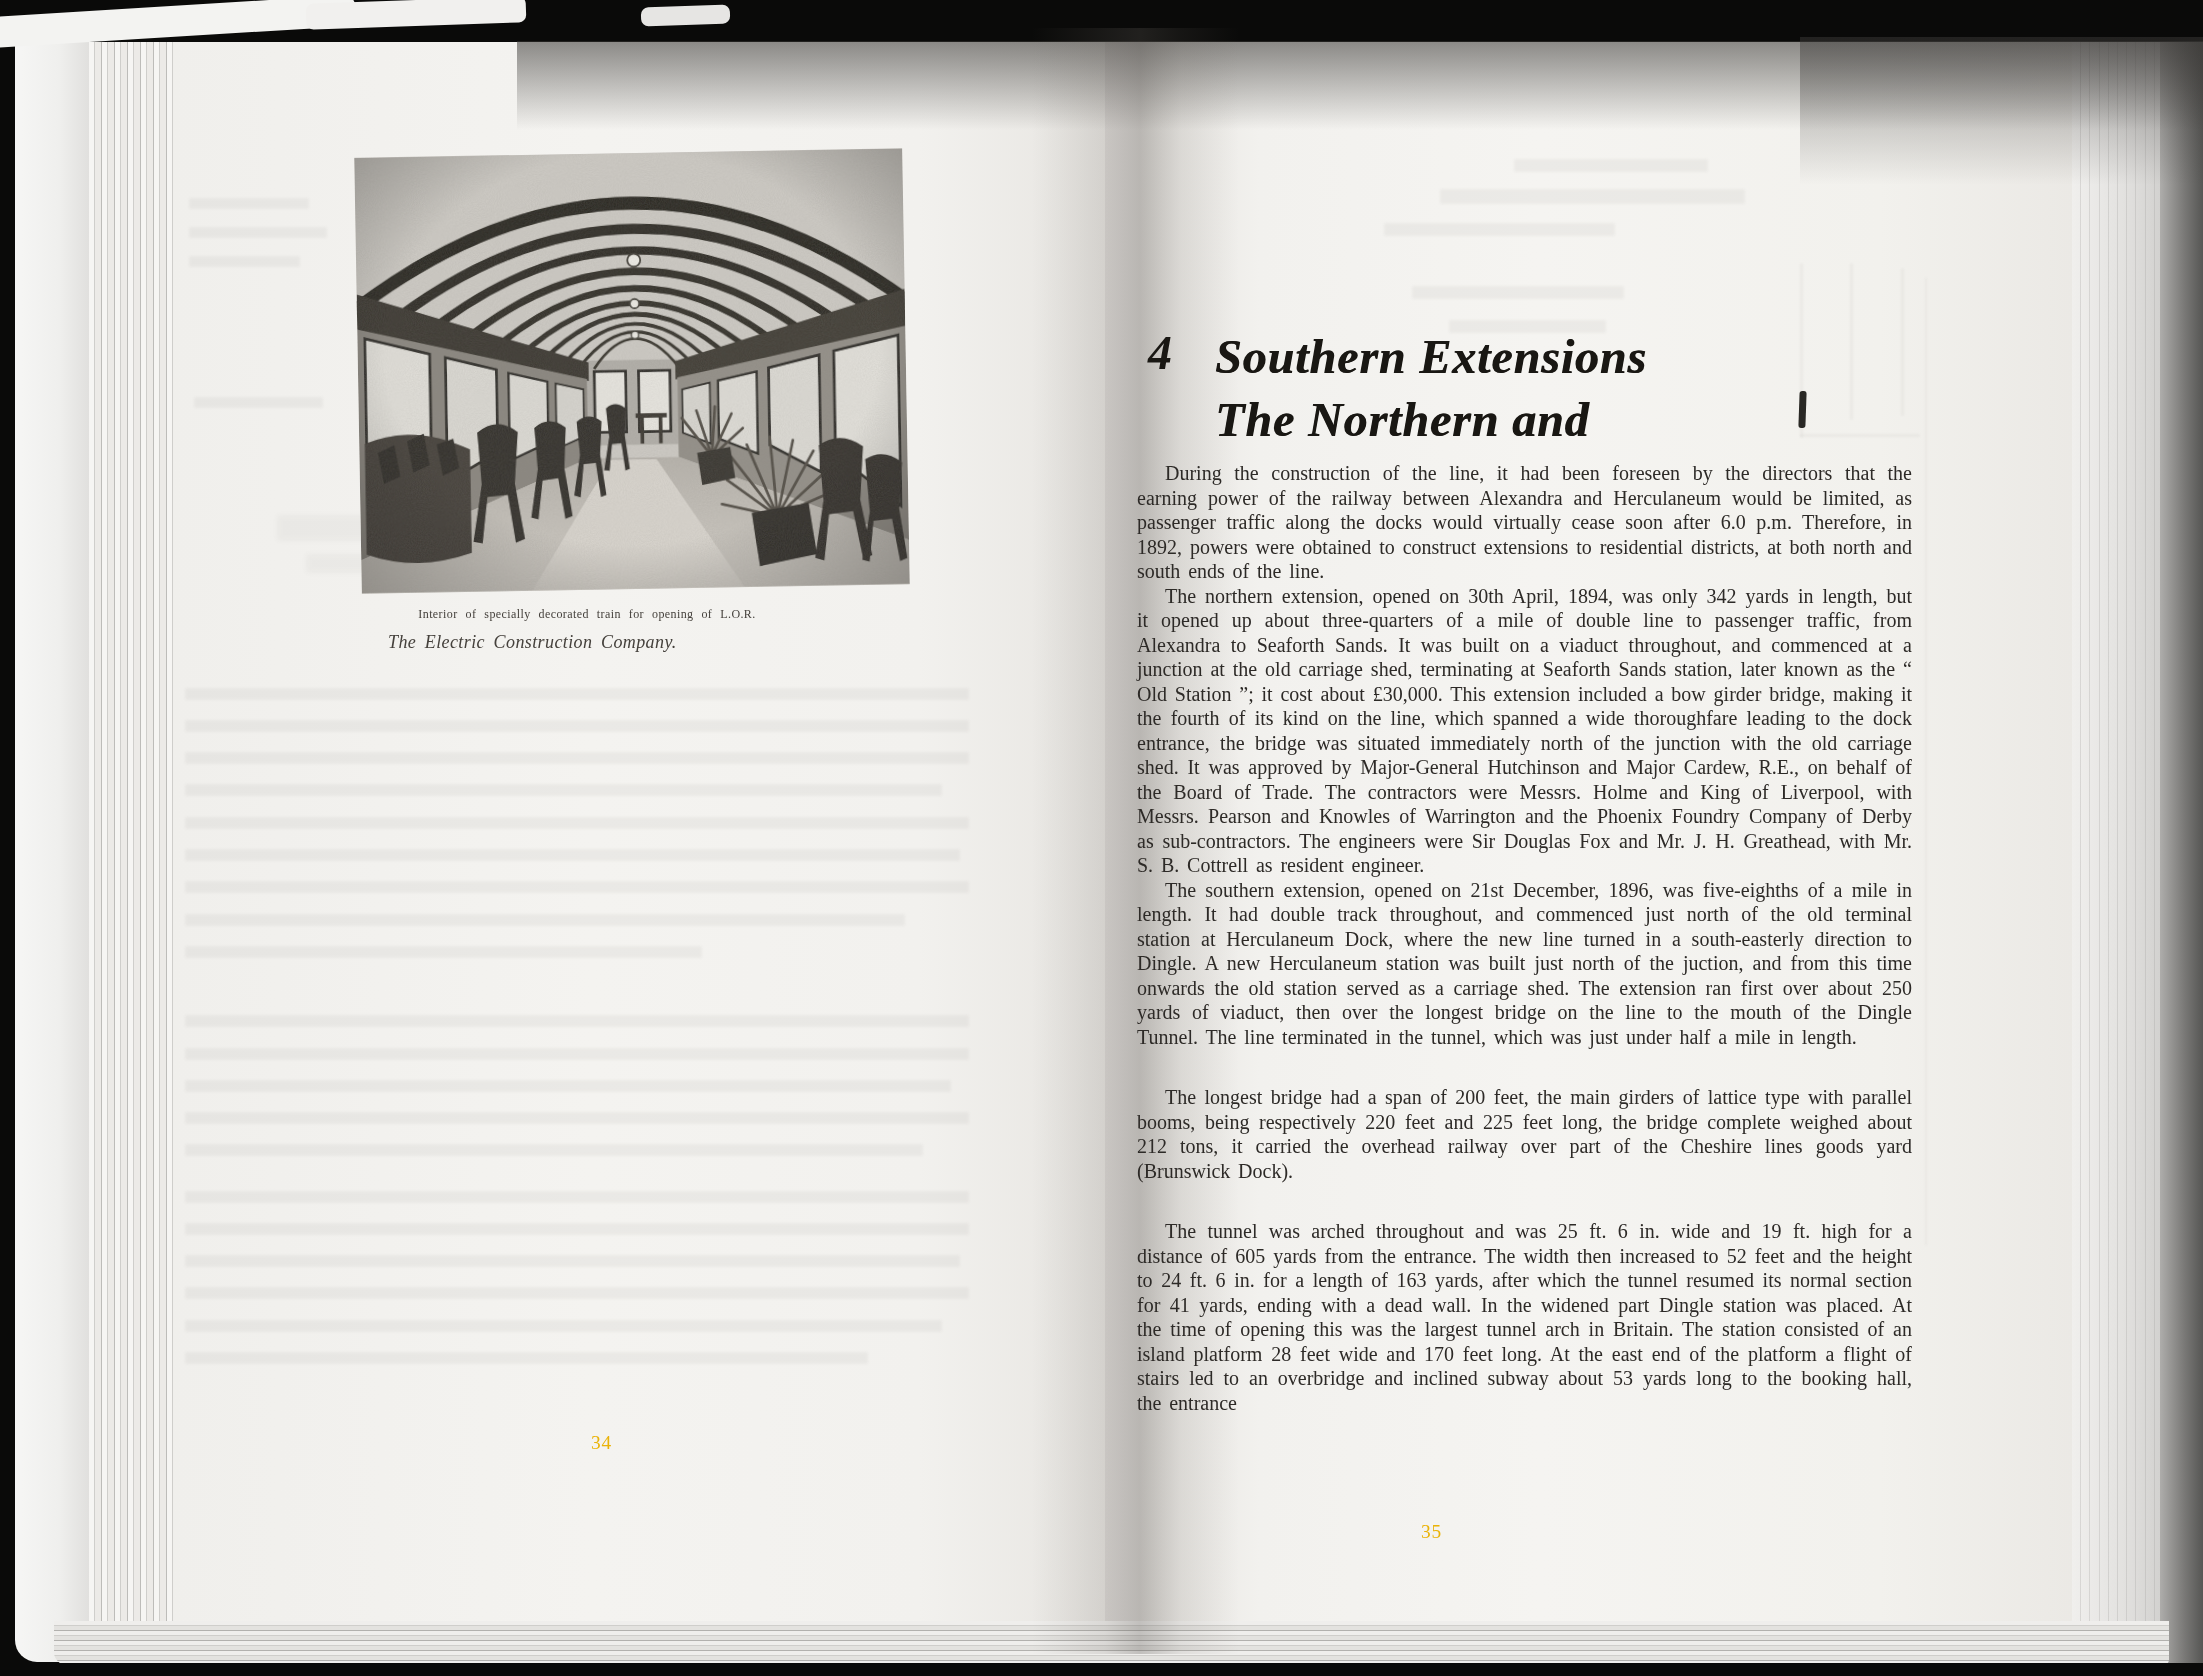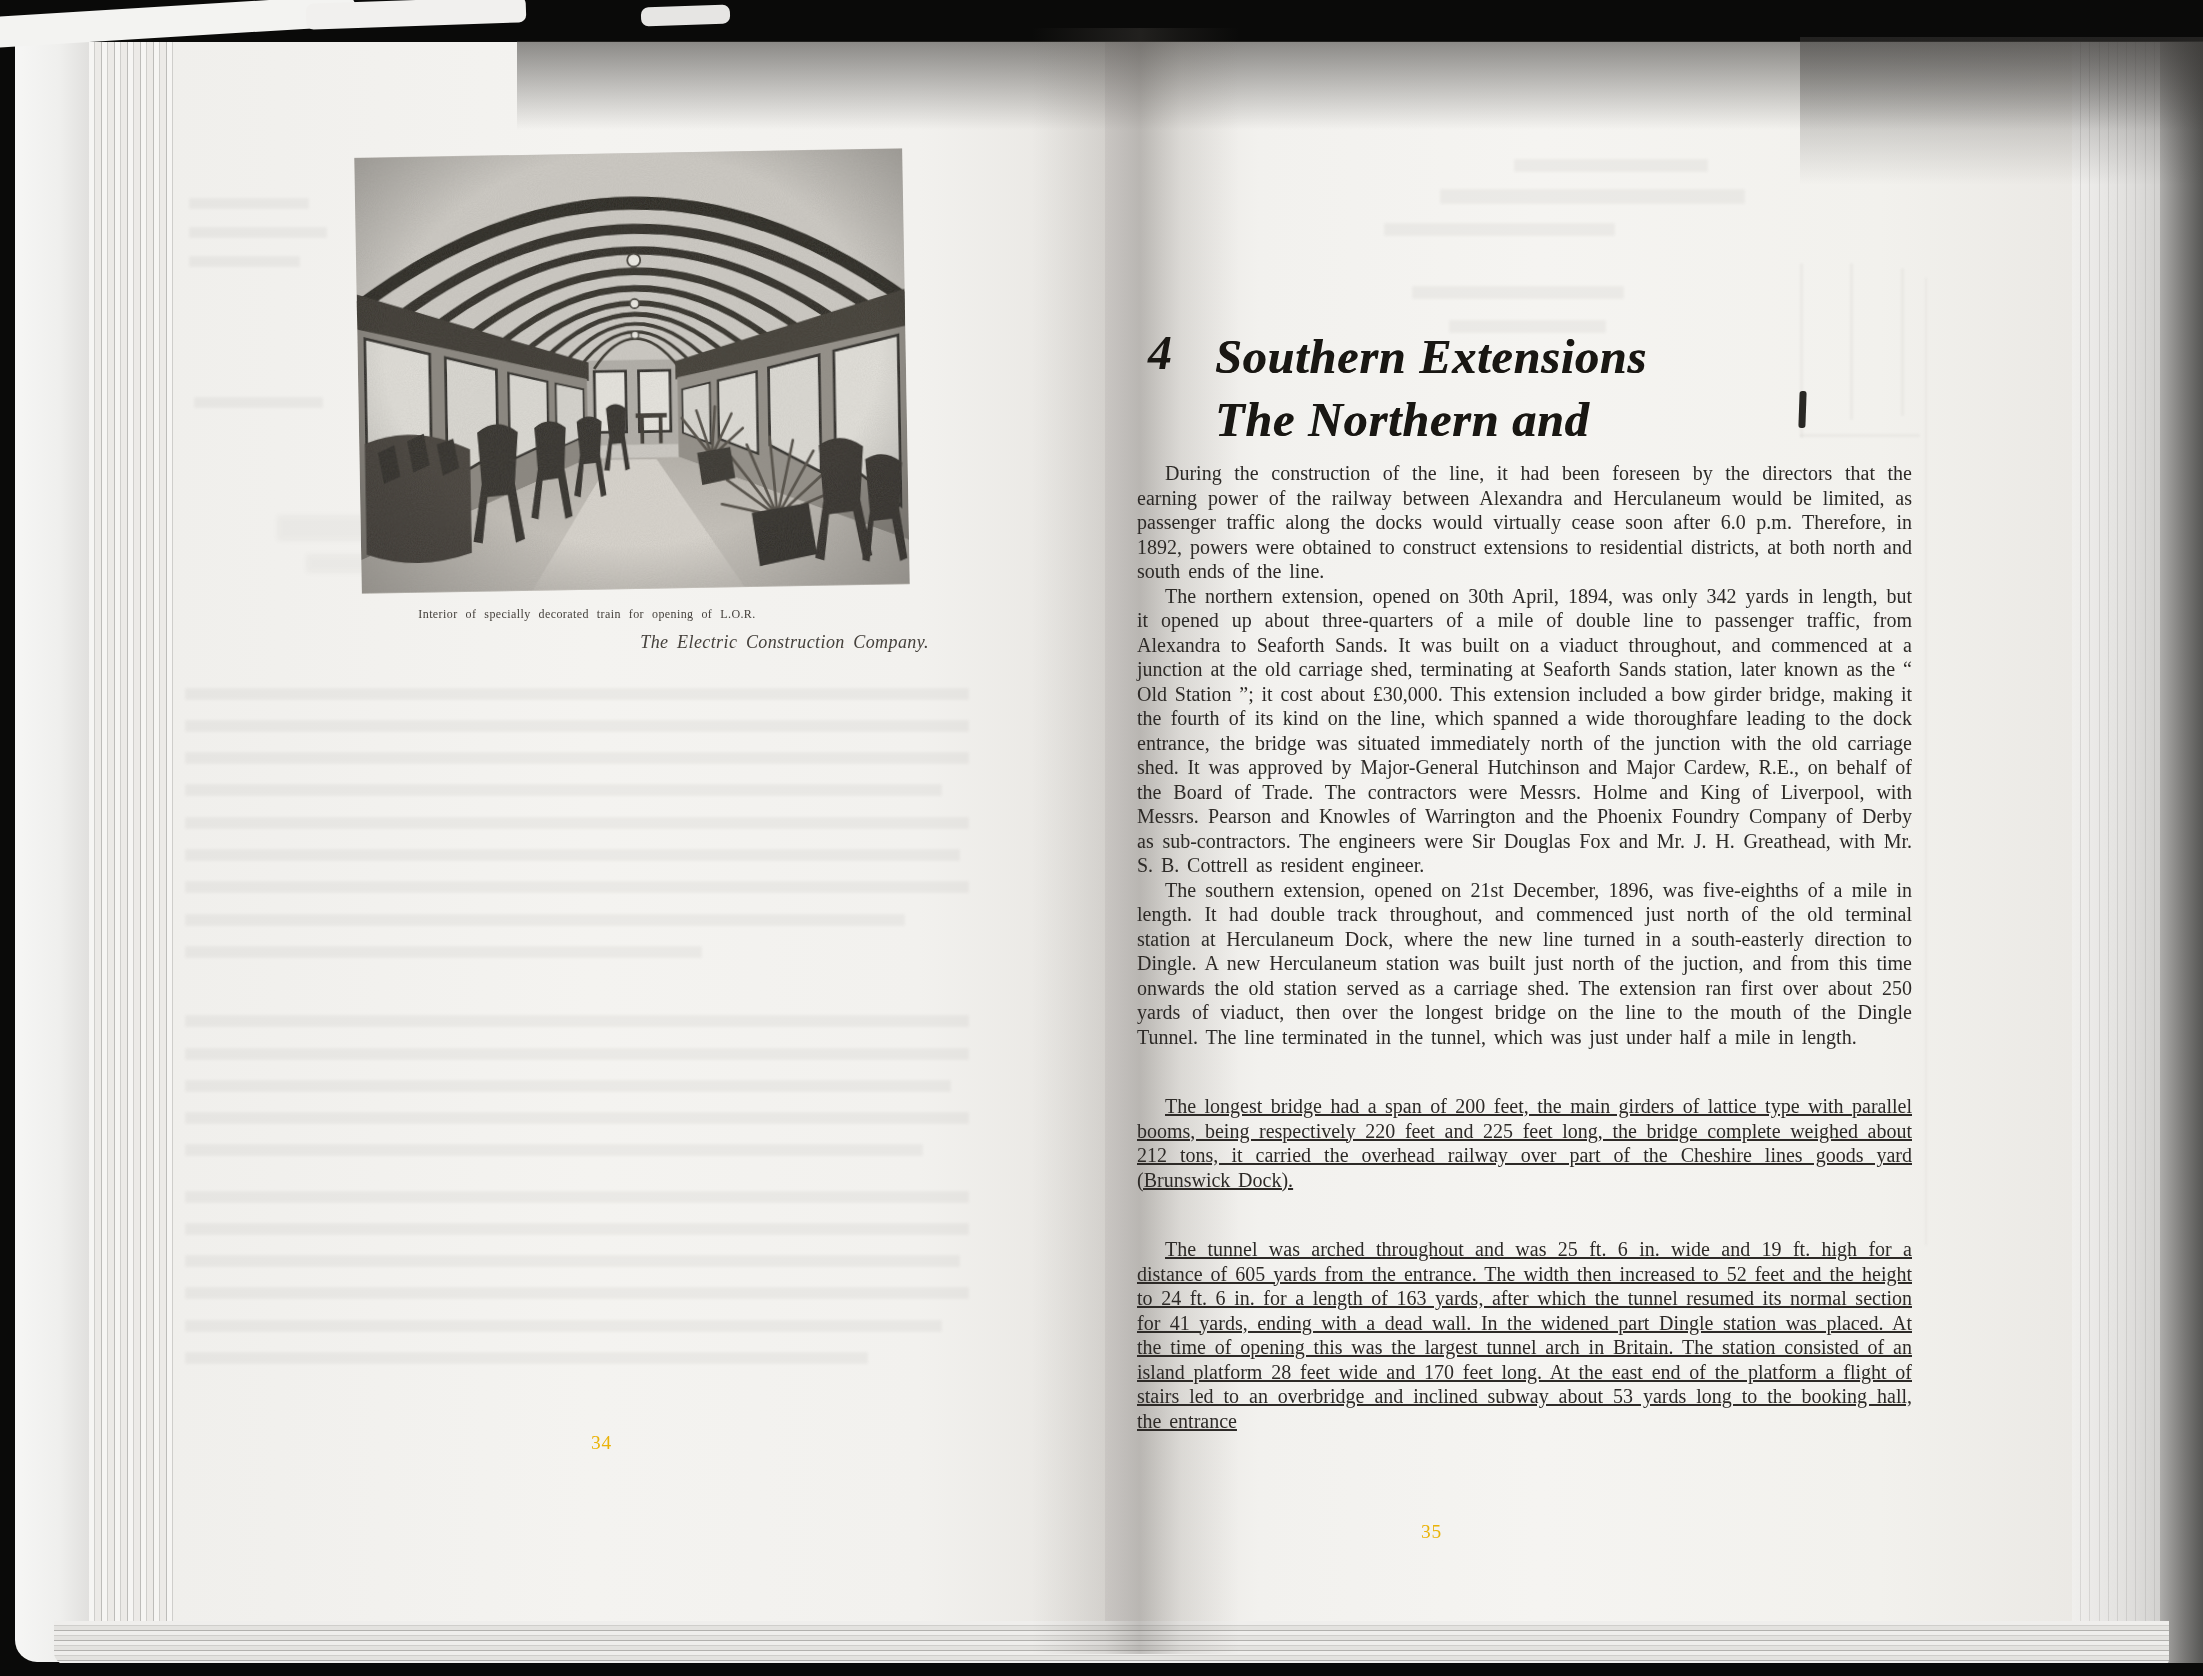--- a/index.html
+++ b/index.html
@@ -48,36 +48,36 @@
   
   .ghost{position:absolute;background:#6d6965;opacity:.065;filter:blur(1.8px);border-radius:1.8px;}
   .ghost.bold{opacity:.05;filter:blur(2.8px);}
   .ghost.vline{opacity:.06;filter:blur(0.9px);}
 
   
   .train-photo{left:358px;top:153px;width:548px;height:436px;transform:rotate(-1deg);
     overflow:hidden;background:#cfccc7;}
   .caption-line1{left:314px;top:607px;width:546px;text-align:center;
     font-size:12px;color:#45413c;letter-spacing:0.4px;word-spacing:4.6px;}
-  .caption-line2{left:388px;top:632px;width:541px;text-align:right;
+  .caption-line2{left:388px;top:632px;width:541px;text-align:left;
     font-size:18px;font-style:italic;color:#45413c;letter-spacing:0.4px;word-spacing:3.7px;}
   .page-num{font-size:19.4px;color:#eab308;letter-spacing:0.9px;}
   .pn-left{left:591px;top:1432px;}
   .pn-right{left:1421px;top:1521px;}
 
   
   .chap-num{left:1148px;top:325px;font-size:48px;font-weight:700;font-style:italic;
     color:#191713;letter-spacing:0.9px;}
   .chap-title{left:1215px;top:325px;width:646px;font-size:48px;line-height:63px;
     font-weight:700;font-style:italic;color:#191713;letter-spacing:0.9px;
     text-shadow:0.6px 0 0 #191713;}
   .body-text{left:1137px;top:461px;width:775px;font-size:20px;line-height:24.5px;
     color:#2d2a27;text-align:justify;word-spacing:2.8px;}
   .body-text p{margin:0;text-indent:28px;}
-  .body-text p.gap{margin-top:45px;text-decoration:underline;}
+  .body-text p.gap{margin-top:36px;}
   .ink-mark{left:1799px;top:391px;width:6.5px;height:37px;background:#14130f;
     opacity:.9;border-radius:2.8px;transform:rotate(2deg);}
 </style>
 </head>
 <body>
 
 <div class="stage">
 
   <div class="abs cover-left"></div>
   <div class="abs page-stack-left"></div>

